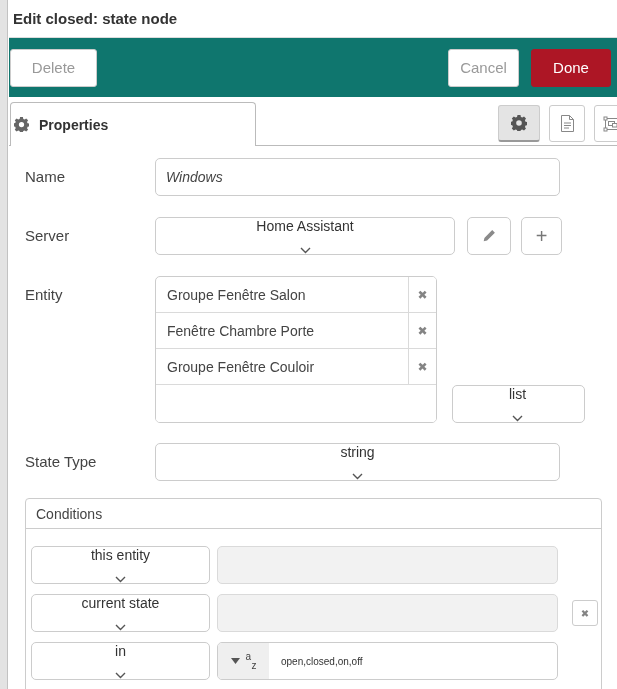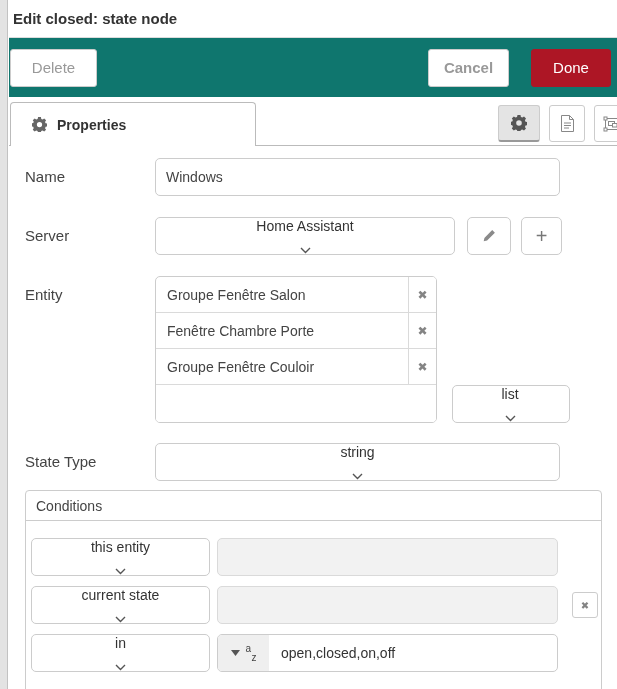--- a/index.html
+++ b/index.html
@@ -9,75 +9,75 @@
   .main { margin-left:9px; width:608px; position:relative; }
 
   .titlebar { height:38px; border-bottom:1px solid #dcdcdc; display:flex; align-items:center; padding-left:4px; background:#fff; }
   .titlebar span { font-size:15px; font-weight:bold; color:#333; }
 
   .toolbar { height:59px; background:#0f766e; display:flex; align-items:center; padding:0 6px 0 1px; }
   .btn { height:38px; border:1px solid #ccc; background:#fff; border-radius:3px; font-size:15px; color:#999;
          font-family:inherit; cursor:pointer; display:flex; align-items:center; justify-content:center; }
   .btn-delete { width:87px; }
   .tb-spacer { flex:1; }
-  .btn-cancel { width:81px; margin-right:22px;font-weight:bold; }
+  .btn-cancel { width:71px; margin-right:12px; }
   .btn-done { width:80px; background:#AD1625; border-color:#AD1625; color:#fff; }
 
   .tabbar { height:49px; background:#fff; position:relative; }
   .tabbar::after { content:""; position:absolute; left:0; right:0; bottom:0; height:1px; background:#bbb; z-index:1; }
   .tab { position:absolute; left:1px; top:5px; width:246px; height:44px; background:#fff; border:1px solid #bbb;
          border-bottom:none; border-radius:4px 4px 0 0; z-index:2; display:flex; align-items:center; gap:10px;
-         padding-left:21px; cursor:pointer; }
+         padding-left:3px; cursor:pointer; }
   .tab span { font-size:14px; font-weight:bold; color:#333; }
   .tab-btns { position:absolute; top:8px; left:489px; display:flex; gap:9px; z-index:2; }
   .icon-btn { width:36px; height:37px; border:1px solid #ccc; background:#fff; border-radius:3px;
               display:flex; align-items:center; justify-content:center; cursor:pointer; }
   .icon-btn.active { width:42px; background:#e4e4e4; border-bottom:2px solid #999; }
 
   .content { padding:12px 0 0 16px; }
   .frow { display:flex; align-items:flex-start; }
-  .mb21 { margin-bottom:21px; } .mb20 { margin-bottom:20px; } .mb19 { margin-bottom:9px; }
+  .mb21 { margin-bottom:21px; } .mb20 { margin-bottom:20px; } .mb19 { margin-bottom:17px; }
   .flabel { width:130px; flex:none; font-size:15px; color:#444; line-height:38px; }
 
   .inp { height:38px; border:1px solid #ccc; border-radius:5px; font-size:14px; color:#444; padding:0 10px;
          font-family:inherit; outline:none; background:#fff; }
-  .name-inp { width:405px; }
+  .name-inp { width:405px;font-style:italic; }
 
   .sel { height:38px; border:1px solid #ccc; border-radius:5px; background:#fff; display:flex; align-items:center;
          justify-content:space-between; padding:0 12px; font-size:14px; color:#333; cursor:pointer;flex-direction:column; }
   .server-sel { width:300px; }
   .sq-btn { width:44px; height:38px; border:1px solid #ccc; border-radius:5px; background:#fff; display:flex;
             align-items:center; justify-content:center; margin-left:12px; cursor:pointer; color:#777; }
   .add-btn { width:41px; margin-left:10px; font-size:20px; line-height:1; }
 
   .elist { width:282px; border:1px solid #ccc; border-radius:5px; overflow:hidden; background:#fff; }
   .erow { display:flex; height:36px; border-bottom:1px solid #dadada; align-items:stretch; }
   .etext { flex:1; display:flex; align-items:center; padding:0 11px; font-size:14px; color:#444; cursor:text; }
   .ex { width:28px; border-left:1px solid #dadada; display:flex; align-items:center; justify-content:center;
         cursor:pointer; background:#fff; }
   .xg { color:#848484; font-size:12px; }
   .enew { height:37px; width:100%; border:none; padding:0 10px; font-size:14px; outline:none; font-family:inherit; }
-  .list-sel { width:118px; margin-left:15px; align-self:flex-end;padding-left:10px; }
+  .list-sel { width:133px; margin-left:15px; align-self:flex-end;padding-left:10px; }
   .state-sel { width:405px; }
 
   .cond { width:577px; height:232px; border:1px solid #ccc; border-radius:4px; background:#fff; }
   .cond-h { height:30px; border-bottom:1px solid #ccc; display:flex; align-items:center; padding:0 10px;
             font-size:14px; color:#444; }
   .cond-b { padding:17px 0 0 5px; }
   .crow { display:flex; align-items:flex-start; margin-bottom:10px; }
   .csel { width:179px; }
   .cinp { width:341px; margin-left:7px; background:#f2f2f2; border-color:#dadada; color:#888; }
   .cx { width:26px; height:26px; border:1px solid #ccc; border-radius:3px; background:#fff; margin-left:14px;
         align-self:center; display:flex; align-items:center; justify-content:center; cursor:pointer; }
   .cx .xg { font-size:10px; }
   .ti { width:341px; height:38px; margin-left:7px; border:1px solid #ccc; border-radius:5px; display:flex;
         overflow:hidden; background:#fff; }
   .ti-btn { width:51px; flex:none; background:#efefef; display:flex; align-items:center; justify-content:center;
             gap:6px; cursor:pointer; }
-  .ti-val { display:flex; align-items:center; padding-left:12px; font-size:14px; color:#333; flex:1; cursor:text; }
+  .ti-val { display:flex; align-items:center; padding-left:12px; font-size:10px; color:#333; flex:1; cursor:text; }
   .az { position:relative; width:11px; height:17px; font-size:10px; color:#444; }
   .az i { font-style:normal; position:absolute; }
   .az .a { top:-2px; left:0; }
   .az .z { bottom:-1px; right:0; }
   svg { display:block; }
 </style>
 </head>
 <body>
 
 <div class="strip"></div>

